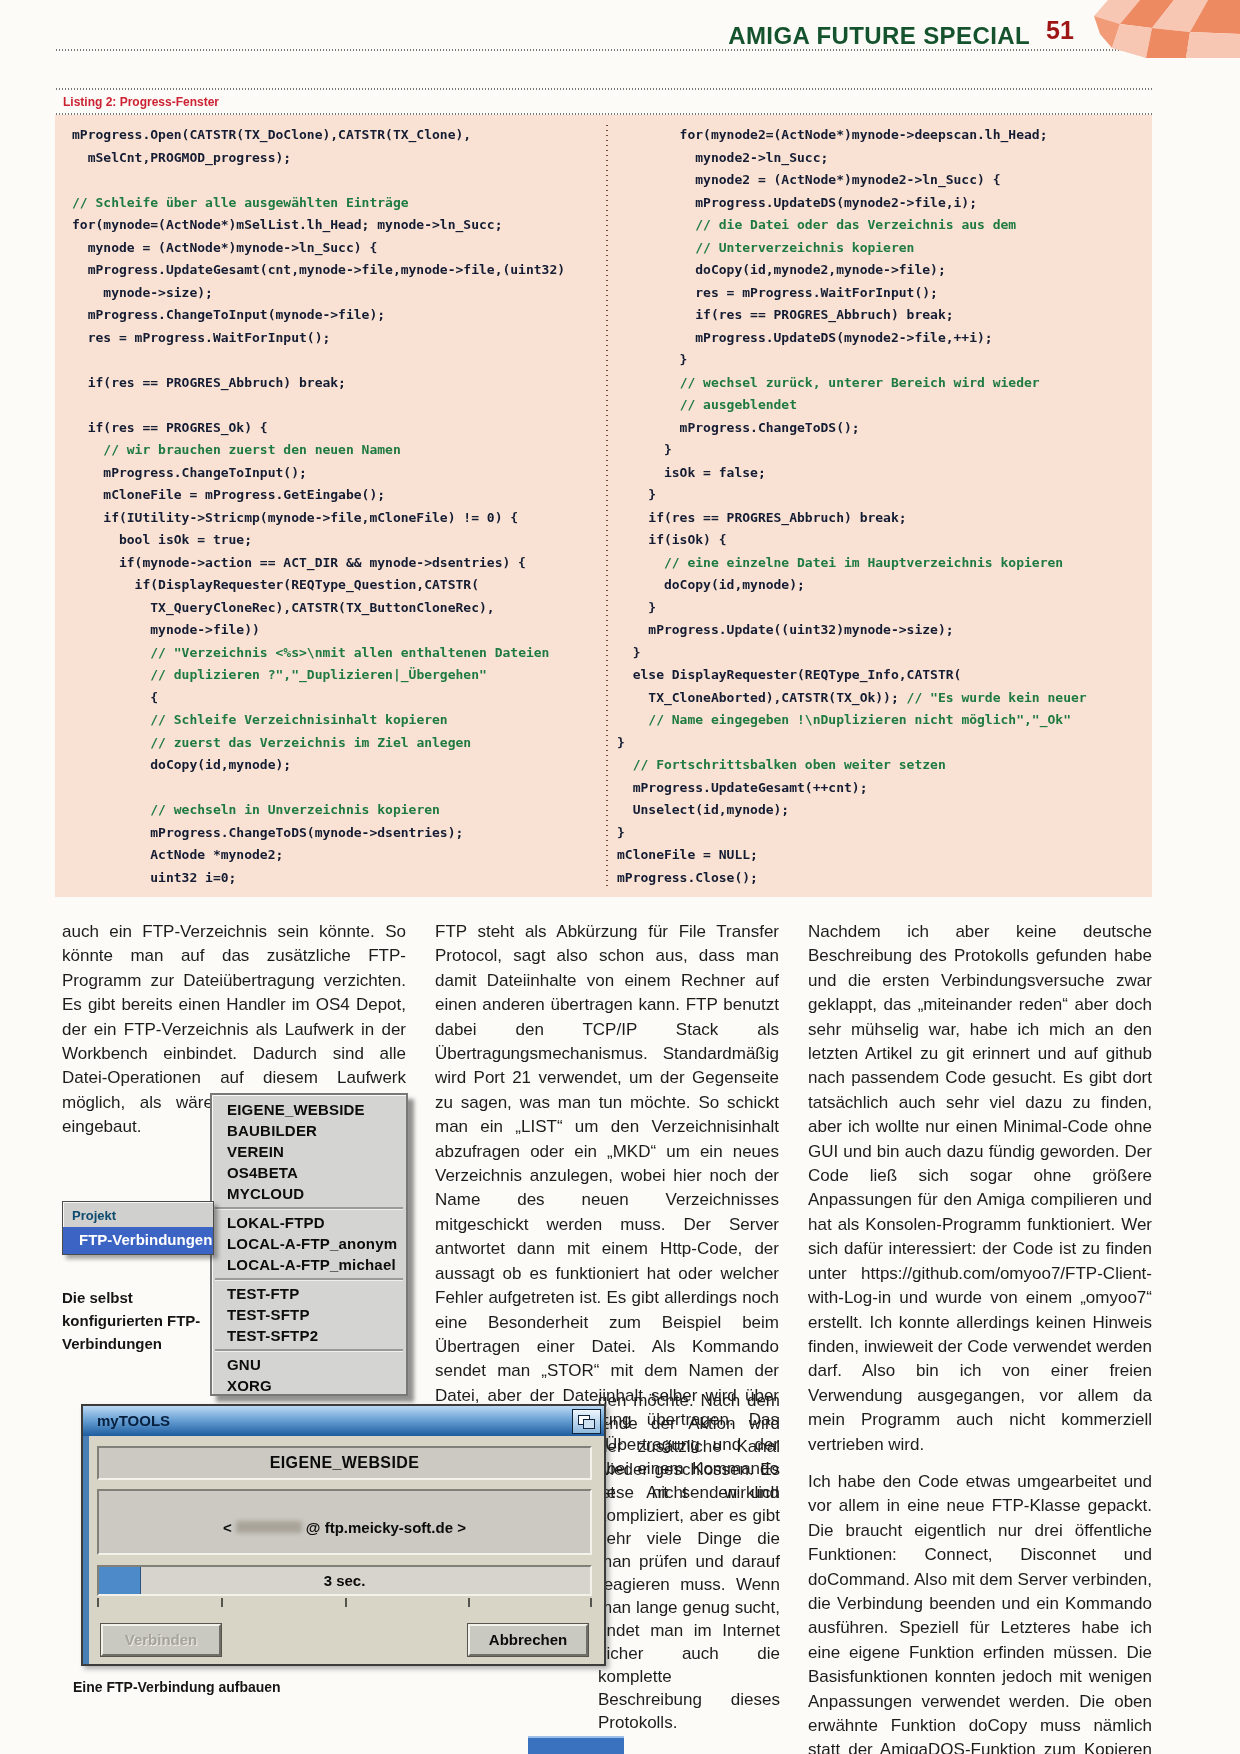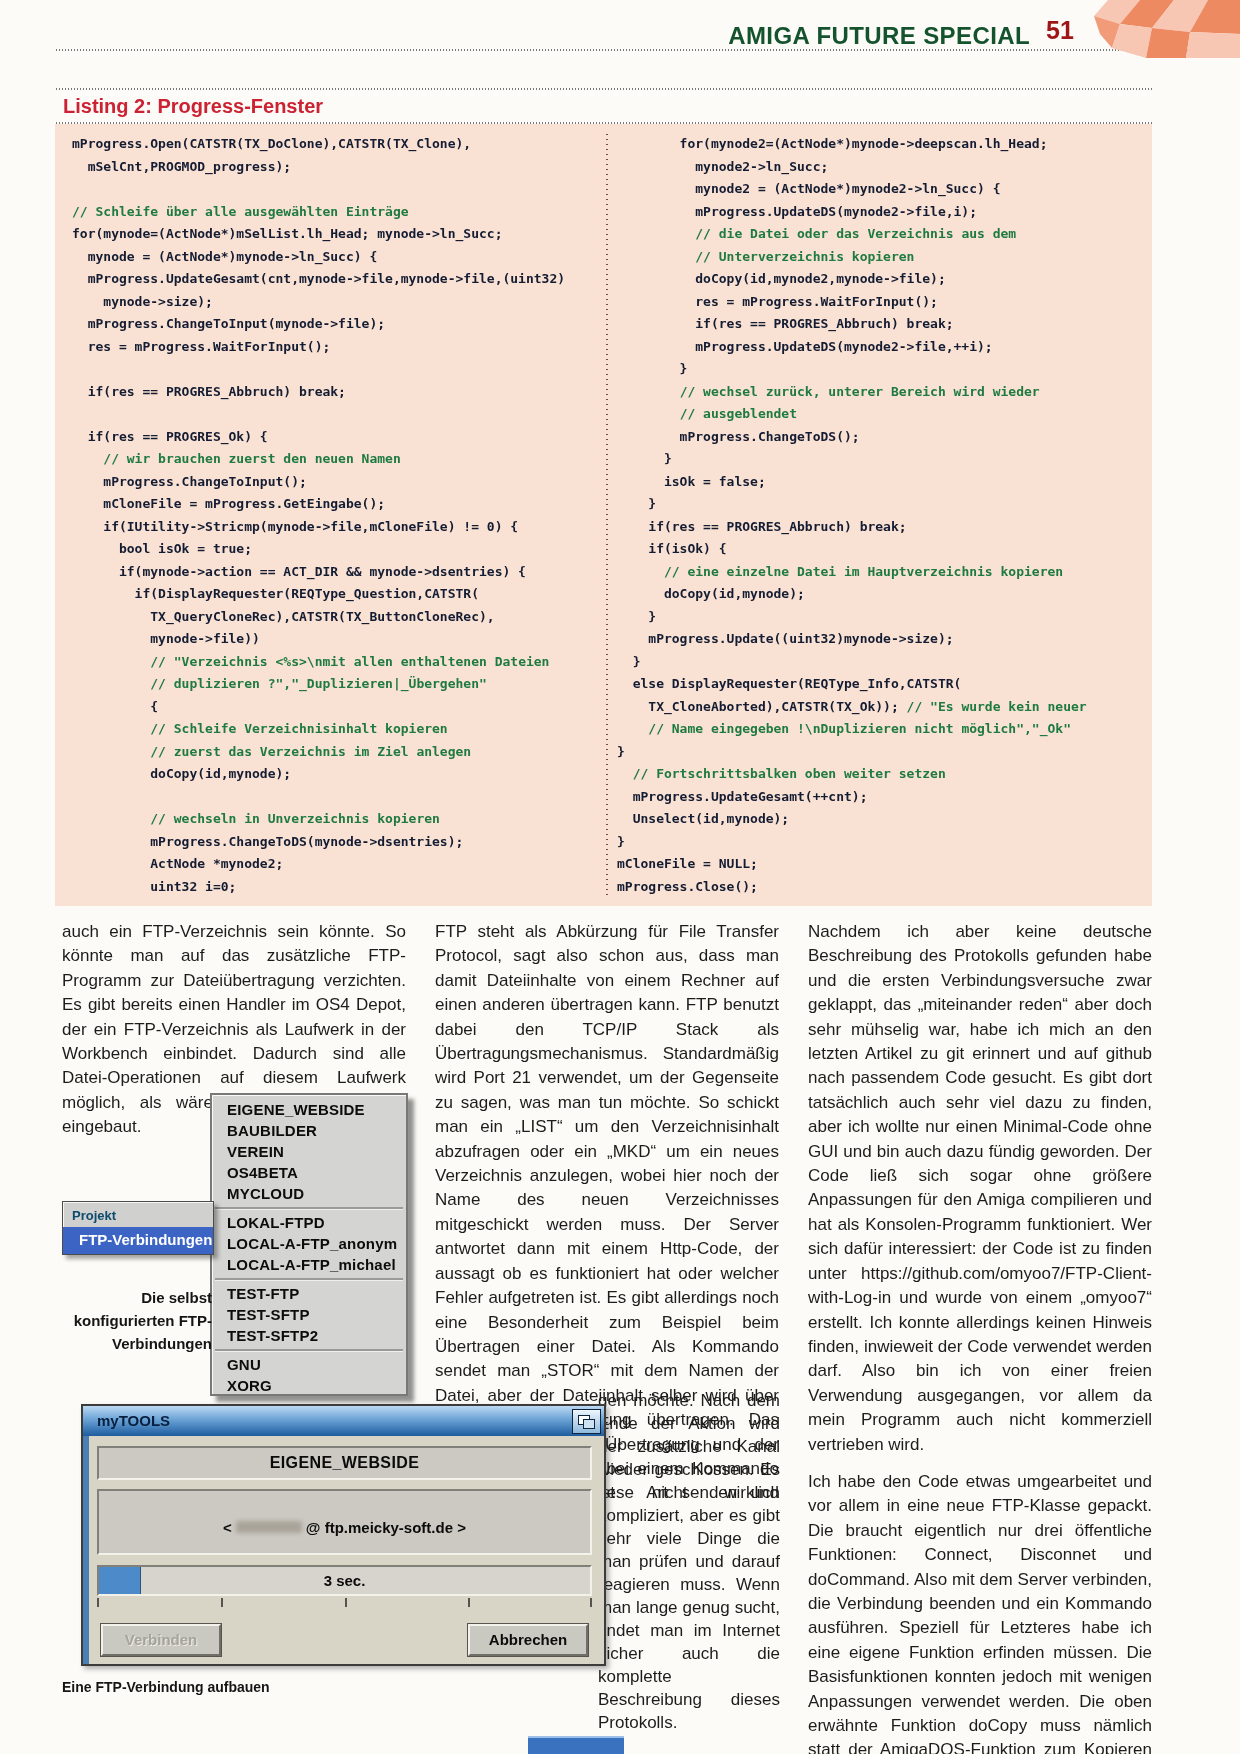--- a/index.html
+++ b/index.html
@@ -10,21 +10,21 @@
   .mag-title{position:absolute;top:22px;left:640px;width:390px;text-align:right;
              font-size:24px;font-weight:bold;color:#14532d;letter-spacing:.4px;}
   .page-num{position:absolute;top:16px;left:1046px;font-size:25px;font-weight:bold;color:#9e1616;z-index:3;}
   .corner{position:absolute;top:0;left:988px;z-index:2;}
   .dotted-h{height:2px;background-image:radial-gradient(circle,#777 .8px,transparent .95px);
             background-size:3px 2px;background-repeat:repeat-x;}
   .header-rule{position:absolute;top:49px;left:55px;width:1180px;}
 
   
   .listing{position:absolute;left:55px;top:88px;width:1097px;}
-  .listing-title{padding:5px 10px 4px 8px;font-size:20px;font-weight:bold;color:#cc2233;}
+  .listing-title{padding:5px 10px 4px 8px;font-size:12px;font-weight:bold;color:#cc2233;}
   .listing-body{position:relative;background:#f9e2d3;height:782px;}
   .code-col{position:absolute;top:9px;font-family:"DejaVu Sans Mono",monospace;
             font-weight:bold;font-size:13px;line-height:22.5px;color:#141c33;white-space:pre;}
   #code-left{left:17px;}
   #code-right{left:562px;}
   .comment{color:#1e7a40;}
   .listing-divider{position:absolute;left:551px;top:8px;bottom:10px;width:2px;
        background-image:radial-gradient(circle,#7a4a3a .8px,transparent .95px);
        background-size:2px 5px;background-repeat:repeat-y;}
 
@@ -46,22 +46,22 @@
   .list-sep{height:2px;margin:3px 3px;background:#9a9a98;box-shadow:0 1px 0 #efefed;}
 
   
   .menu-win{position:absolute;left:62px;top:1201px;width:150px;background:#d0d0ce;
       border:1px solid #4c4c4a;box-shadow:inset 1px 1px 0 #f6f6f4,4px 4px 4px rgba(40,40,40,.4);}
   .menu-title{font-weight:bold;font-size:13px;padding:6px 10px 4px 9px;color:#0c4a6e;}
   .menu-sel{font-weight:bold;font-size:15px;padding:4px 0 6px 16px;background:#3b64c4;
             color:#ffffff;white-space:nowrap;overflow:hidden;}
 
   .cap{position:absolute;font-weight:bold;font-size:15px;line-height:23px;color:#151515;}
-  #cap1{left:62px;top:1286px;width:150px;text-align:right;}
-  #cap2{left:62px;top:1676px;width:360px;font-size:14px;}
+  #cap1{left:62px;top:1286px;width:150px;}
+  #cap2{left:73px;top:1676px;width:360px;font-size:14px;}
 
   
   #win{position:absolute;left:81px;top:1404px;width:525px;height:262px;
        border:2px solid #3c3c3a;background:#d8d4c6;box-sizing:border-box;
        box-shadow:3px 3px 5px rgba(40,40,40,.35);}
   .win-titlebar{position:relative;height:30px;
        background:linear-gradient(#bcd9f3 0%,#6ba3d6 45%,#1d5c9f 100%);
        border-bottom:1px solid #10243c;}
   .win-title{position:absolute;left:14px;top:6px;font-weight:bold;font-size:15px;color:#07203f;}
   .win-gadget{position:absolute;right:3px;top:3px;width:27px;height:23px;

